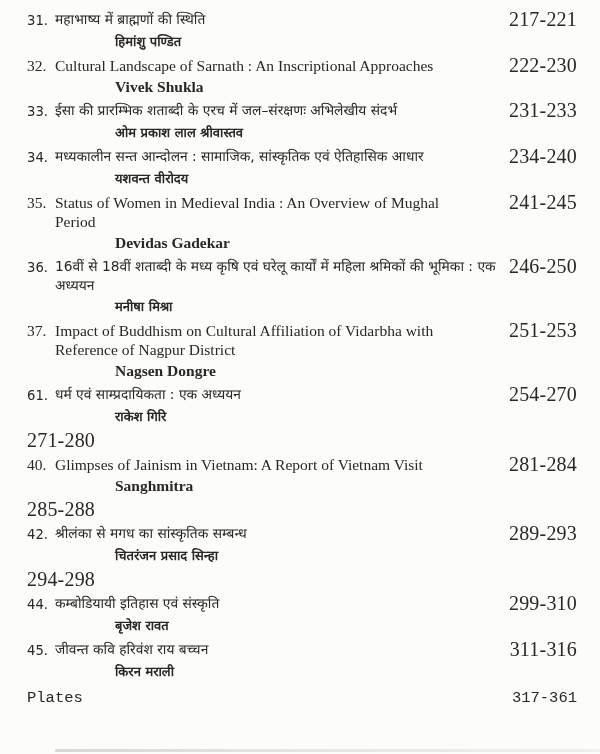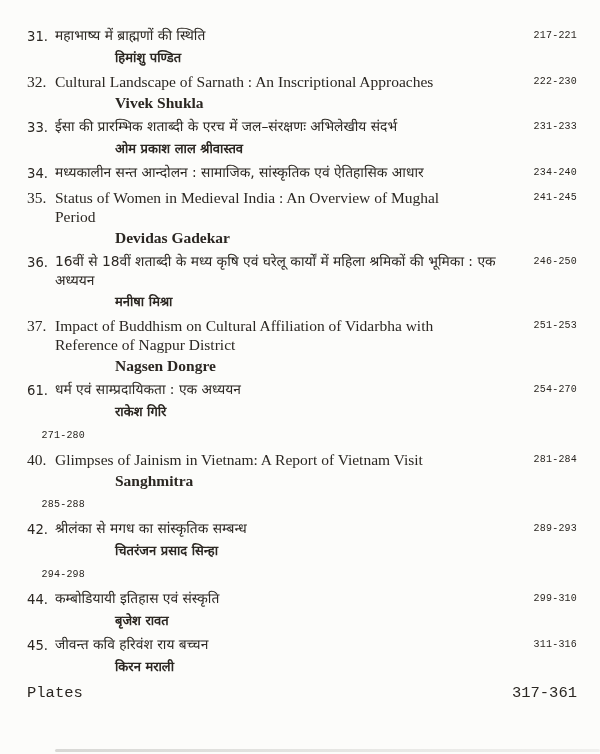--- a/index.html
+++ b/index.html
@@ -4,21 +4,21 @@
 <style>
   * { margin: 0; padding: 0; box-sizing: border-box; }
   html, body {
     width: 600px; height: 754px;
     background: #fcfcfa;
     overflow: hidden;
     position: relative;
   }
   .page {
     width: 100%; height: 100%;
-    padding: 26px 23px 0 27px;
+    padding: 10px 23px 0 27px;
     color: #2b2722;
     position: relative;
   }
   .toc-list { width: 100%; }
   .entry {
     display: flex;
     align-items: flex-start;
     margin-bottom: 5px;
   }
   .entry .main { flex: 1; min-width: 0; }
@@ -29,22 +29,22 @@
   }
   .title {
     flex: 1;
     padding-right: 10px;
     max-width: 470px;
   }
   .pages {
     flex: 0 0 58px;
     text-align: right;
     white-space: nowrap;
-    font-family: Liberation Mono, monospace;
-    font-size: 10px;
+    font-family: Liberation Serif, serif;
+    font-size: 20px;
     line-height: 19px;
     letter-spacing: 0.2px;
   }
   .author {
     padding-left: 88px;
     font-weight: bold;
     margin-top: 2px;
   }
   
   .entry.en {
@@ -119,20 +119,21 @@
       </div>
       <div class="pages">231-233</div>
     </div>
 
     <div class="entry hi">
       <div class="main">
         <div class="titleline">
           <span class="num">34.</span>
           <span class="title">मध्यकालीन सन्त आन्दोलन : सामाजिक, सांस्कृतिक  एवं ऐतिहासिक आधार</span>
         </div>
+        <div class="author">यशवन्त वीरोदय</div>
       </div>
       <div class="pages">234-240</div>
     </div>
 
     <div class="entry en">
       <div class="main">
         <div class="titleline">
           <span class="num">35.</span>
           <span class="title">Status of Women in Medieval India :  An Overview of Mughal Period</span>
         </div>

